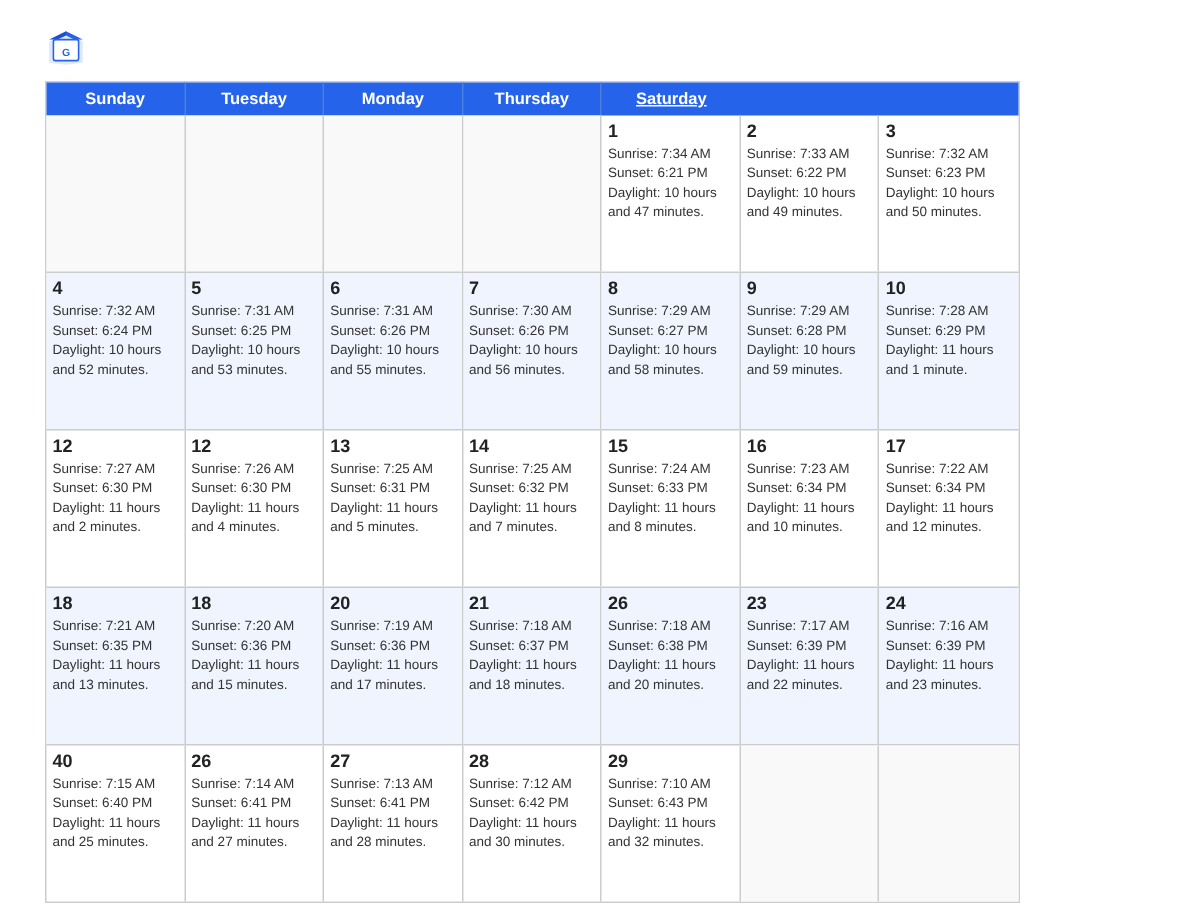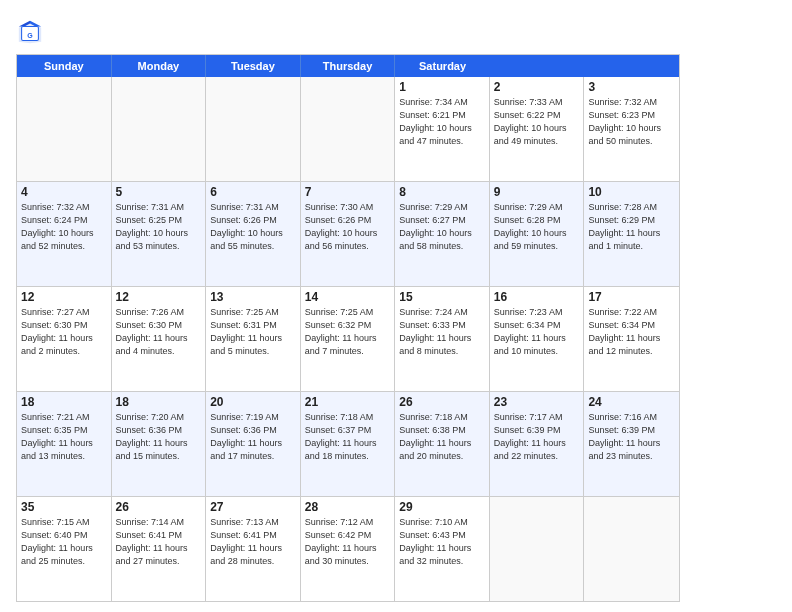--- a/index.html
+++ b/index.html
@@ -6,21 +6,21 @@
     body {
       font-family: Arial, sans-serif;
       background: #fff;
       width: 792px;
       height: 612px;
       overflow: hidden;
     }
     .page {
       width: 698px;
       height: 612px;
-      padding: 18px 18px 10px 16px;
+      padding: 18px 18px 10px 30px;
       display: flex;
       flex-direction: column;
     }
     .header {
       display: flex;
       justify-content: space-between;
       align-items: flex-start;
       margin-bottom: 8px;
     }
     .logo {
@@ -66,21 +66,21 @@
       background: #2563eb;
     }
     .cal-header-cell {
       color: #fff;
       font-size: 11px;
       font-weight: bold;
       padding: 5px 4px;
       text-align: center;
       border-right: 1px solid #4a7fdb;
     }
-    .cal-header-cell:last-child { border-right: none; }
+    .cal-header-cell:last-child { border-right: none; text-decoration: underline; }
     .cal-body {
       flex: 1;
       display: flex;
       flex-direction: column;
     }
     .cal-week {
       display: grid;
       grid-template-columns: repeat(7, 1fr);
       flex: 1;
       border-top: 1px solid #ccc;
@@ -130,22 +130,22 @@
     </div>
     <div class="title-block">
       <div class="main-title"></div>
       <div class="subtitle"></div>
     </div>
   </div>
 
   <div class="calendar">
     <div class="cal-header-row">
     <div class="cal-header-cell">Sunday</div>
+        <div class="cal-header-cell">Tuesday</div>
         <div class="cal-header-cell">Monday</div>
-        <div class="cal-header-cell">Tuesday</div>
         <div class="cal-header-cell">Thursday</div>
         <div class="cal-header-cell">Saturday</div>
       </div>
     <div class="cal-body">
     <div class="cal-week">
           <div class="cal-cell empty"></div>
           <div class="cal-cell empty"></div>
           <div class="cal-cell empty"></div>
           <div class="cal-cell empty"></div>
           <div class="cal-cell">
@@ -246,21 +246,21 @@
             <span class="day-num">23</span>
             <div class="day-info">Sunrise: 7:17 AM<br>Sunset: 6:39 PM<br>Daylight: 11 hours<br>and 22 minutes.</div>
           </div>
           <div class="cal-cell">
             <span class="day-num">24</span>
             <div class="day-info">Sunrise: 7:16 AM<br>Sunset: 6:39 PM<br>Daylight: 11 hours<br>and 23 minutes.</div>
           </div>
         </div>
         <div class="cal-week">
           <div class="cal-cell">
-            <span class="day-num">35</span>
+            <span class="day-num">40</span>
             <div class="day-info">Sunrise: 7:15 AM<br>Sunset: 6:40 PM<br>Daylight: 11 hours<br>and 25 minutes.</div>
           </div>
           <div class="cal-cell">
             <span class="day-num">26</span>
             <div class="day-info">Sunrise: 7:14 AM<br>Sunset: 6:41 PM<br>Daylight: 11 hours<br>and 27 minutes.</div>
           </div>
           <div class="cal-cell">
             <span class="day-num">27</span>
             <div class="day-info">Sunrise: 7:13 AM<br>Sunset: 6:41 PM<br>Daylight: 11 hours<br>and 28 minutes.</div>
           </div>

